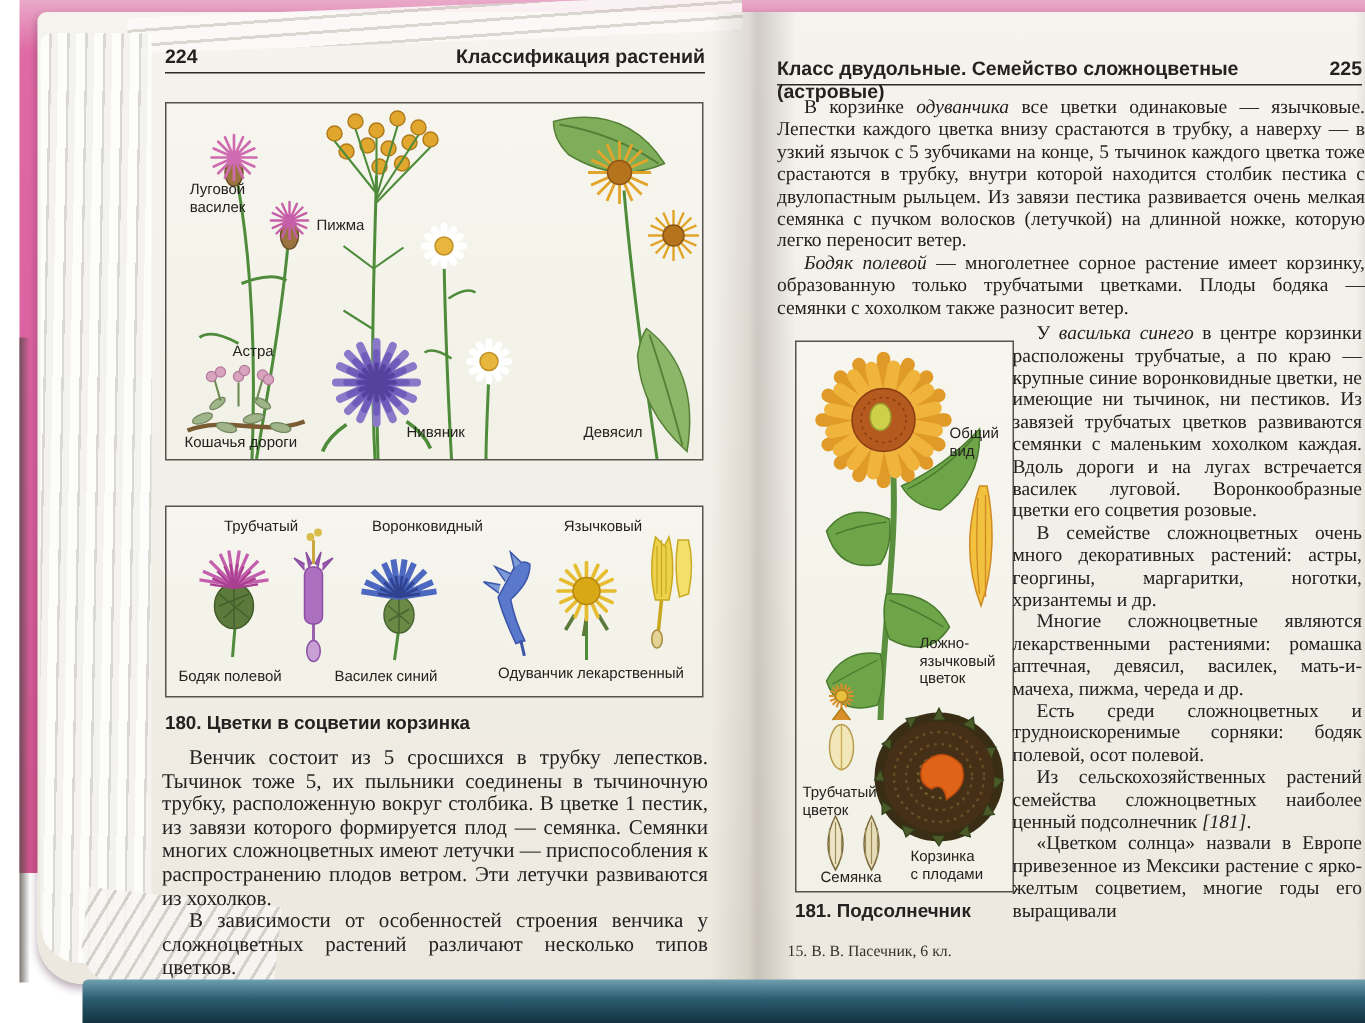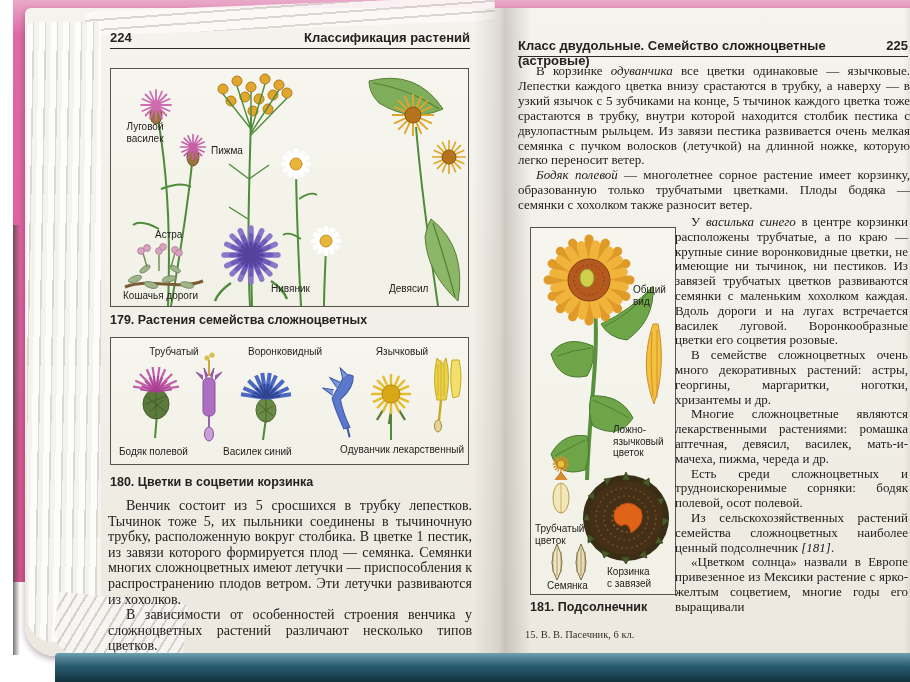--- a/index.html
+++ b/index.html
@@ -133,21 +133,20 @@
           <circle cx="338" cy="88" r="7" fill="#b5731c" stroke="#8a5512"></circle>
         </svg>
         <div class="lbl" style="left:6px;top:52px;width:56px;text-align:center;">Луговой
 василек</div>
         <div class="lbl" style="left:100px;top:76px;">Пижма</div>
         <div class="lbl" style="left:44px;top:160px;text-align:center;">Астра</div>
         <div class="lbl" style="left:12px;top:221px;">Кошачья дороги</div>
         <div class="lbl" style="left:160px;top:214px;">Нивяник</div>
         <div class="lbl" style="left:278px;top:214px;">Девясил</div>
       </div>
-      <div class="caption" style="left:85px;top:305px;">179. Растения семейства сложноцветных</div>
 
       <div class="figbox" style="left:85px;top:329px;width:357px;height:126px;">
         <svg width="357" height="126" viewBox="0 0 357 126">
 
           <path d="M44 100 L46 76" stroke="#4e8b3a" stroke-width="2" fill="none"></path>
           <ellipse cx="45" cy="66" rx="13" ry="15" fill="#5d7a3d" stroke="#435c2a"></ellipse>
           <path d="M35 58 L55 74 M35 66 L55 58 M38 74 L52 62 M45 52 L45 80" stroke="#43602c" stroke-width="1" fill="none"></path>
           <use href="#fan10" transform="translate(45,52) scale(1.15)" stroke="#c45fae" stroke-width="1.9"></use>
           <use href="#fan10" transform="translate(45,54) scale(0.8)" stroke="#a8408f" stroke-width="1.9"></use>
 
@@ -180,21 +179,21 @@
           <path d="M330 22 L330 60 M327 26 L327 58 M333 26 L333 58" stroke="#c9a820" stroke-width="0.8"></path>
           <path d="M330 62 L328 82" stroke="#c9a820" stroke-width="2.4"></path>
           <ellipse cx="327" cy="88" rx="3.5" ry="6" fill="#e3d394" stroke="#a8883c"></ellipse>
           <path d="M341 22 Q 338 42 342 60 L 348 58 Q 352 38 348 22 Z" fill="#f2e06a" stroke="#c9a820"></path>
         </svg>
         <div class="lbl" style="left:18px;top:8px;width:90px;text-align:center;">Трубчатый</div>
         <div class="lbl" style="left:122px;top:8px;width:104px;text-align:center;">Воронковидный</div>
         <div class="lbl" style="left:246px;top:8px;width:90px;text-align:center;">Язычковый</div>
         <div class="lbl" style="left:8px;top:108px;width:100px;">Бодяк полевой</div>
         <div class="lbl" style="left:112px;top:108px;width:95px;text-align:left;">Василек синий</div>
-        <div class="lbl" style="left:213px;top:106px;width:140px;text-align:right;">Одуванчик лекарственный</div>
+        <div class="lbl" style="left:213px;top:106px;width:140px;text-align:center;">Одуванчик лекарственный</div>
       </div>
       <div class="caption" style="left:85px;top:467px;">180. Цветки в соцветии корзинка</div>
 
       <div class="bodytxt" style="left:83px;top:490px;width:364px;">
         <p>Венчик состоит из 5 сросшихся в трубку лепестков. Тычинок тоже 5, их пыльники соединены в тычиночную трубку, расположенную вокруг столбика. В цветке 1 пестик, из завязи которого формируется плод — семянка. Семянки многих сложноцветных имеют летучки — приспособления к распространению плодов ветром. Эти летучки развиваются из хохолков.</p>
         <p>В зависимости от особенностей строения венчика у сложноцветных растений различают несколько типов цветков.</p>
       </div>
     </div>
 
     <div class="page">
@@ -268,21 +267,21 @@
           <path d="M50 320 L50 348 M46 324 L46 344 M54 324 L54 344" stroke="#9a8a58" stroke-width="0.8"></path>
         </svg>
         <div class="lbl" style="left:102px;top:56px;">Общий
 вид</div>
         <div class="lbl" style="left:82px;top:196px;width:60px;">Ложно-
 язычковый
 цветок</div>
         <div class="lbl" style="left:4px;top:295px;width:62px;">Трубчатый
 цветок</div>
         <div class="lbl" style="left:76px;top:338px;width:66px;">Корзинка
-с завязей</div>
+с плодами</div>
         <div class="lbl" style="left:16px;top:352px;">Семянка</div>
       </div>
       <div class="caption" style="left:505px;top:592px;">181. Подсолнечник</div>
 
       <div class="narrow-col" style="left:650px;top:207px;width:233px;">
         <p><span>У </span><i>василька синего</i><span> в центре корзинки расположены трубчатые, а по краю — крупные синие воронковидные цветки, не имеющие ни тычинок, ни пестиков. Из завязей трубчатых цветков развиваются семянки с маленьким хохолком каждая. Вдоль дороги и на лугах встречается василек луговой. Воронкообразные цветки его соцветия розовые.</span></p>
         <p>В семействе сложноцветных очень много декоративных растений: астры, георгины, маргаритки, ноготки, хризантемы и др.</p>
         <p>Многие сложноцветные являются лекарственными растениями: ромашка аптечная, девясил, василек, мать-и-мачеха, пижма, череда и др.</p>
         <p>Есть среди сложноцветных и трудноискоренимые сорняки: бодяк полевой, осот полевой.</p>
         <p><span>Из сельскохозяйственных растений семейства сложноцветных наиболее ценный подсолнечник </span><i>[181]</i><span>.</span></p>

